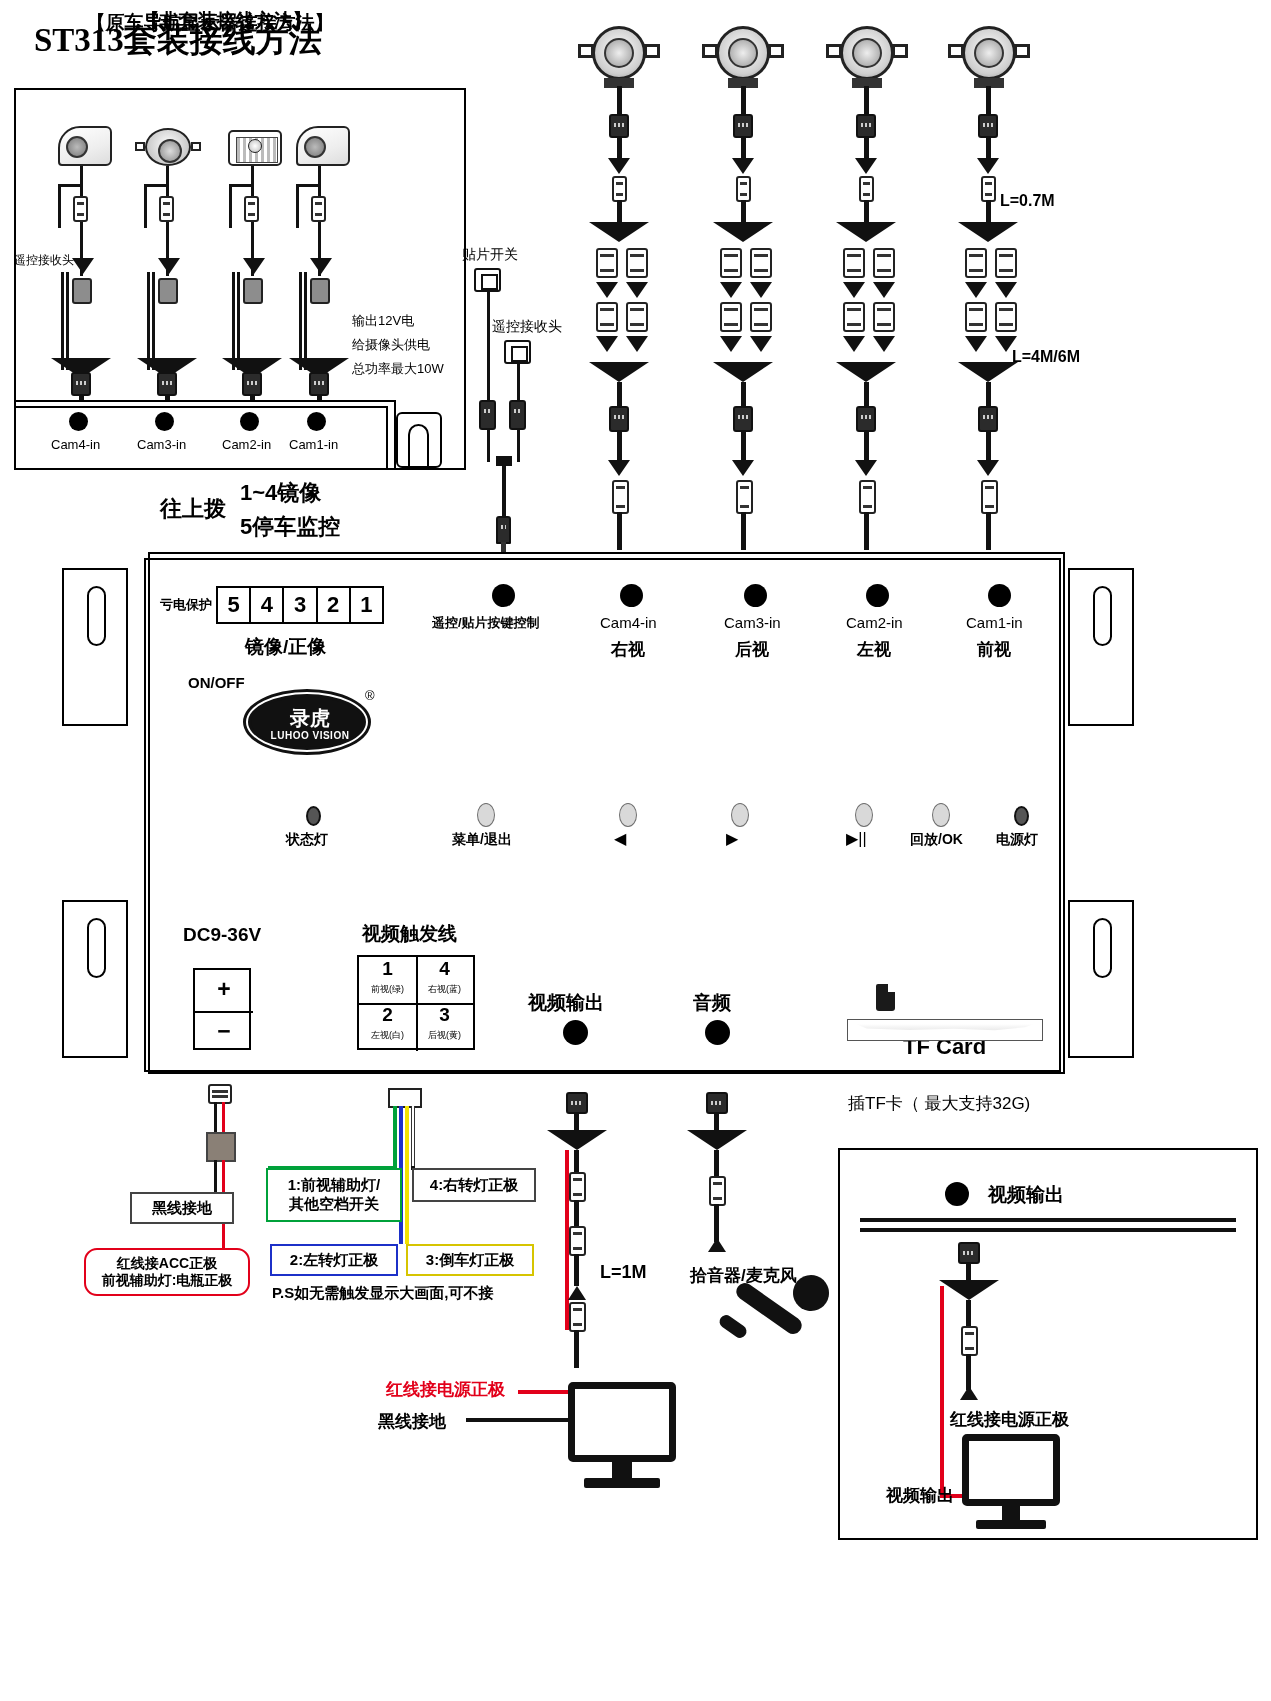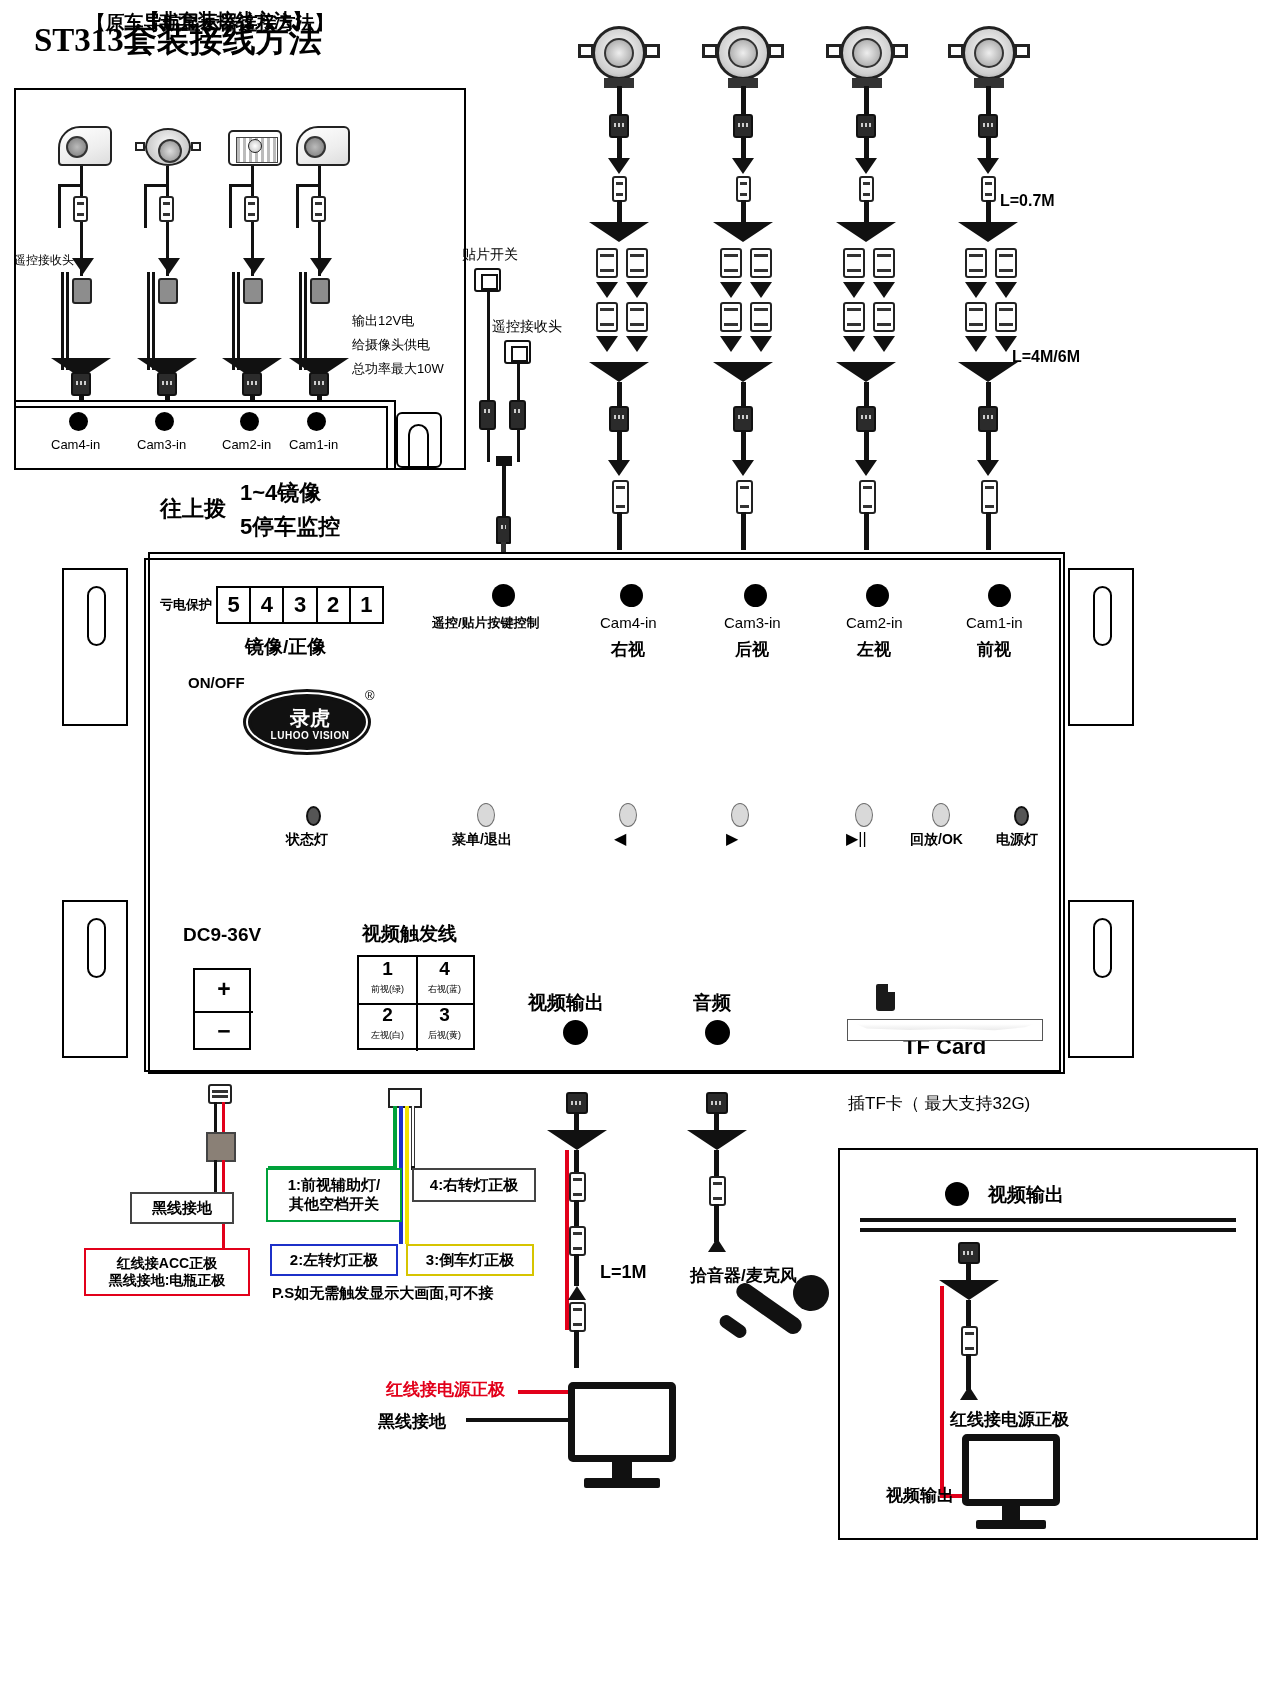--- a/index.html
+++ b/index.html
@@ -124,21 +124,21 @@
   #tf-slot::after { content:""; position:absolute; left:8px; top:4px; right:8px; height:7px;
         background:linear-gradient(180deg,#fff,#e8e8e8); border-bottom:1.5px solid #999;
         clip-path:polygon(0 0,6% 55%,30% 75%,55% 60%,78% 78%,95% 40%,100% 0); }
 
   
   .tbox { position:absolute; border:2px solid #444; background:#fff; font-size:15px;
           display:flex; align-items:center; justify-content:center; text-align:center; line-height:1.25; }
   .tbox.green { border-color:#00a13a; }
   .tbox.blue { border-color:#1c30c8; }
   .tbox.yellow { border-color:#d6c400; }
-  .tbox.red { border-color:#e2001a; }
+  .tbox.red { border-color:#e2001a;border-radius:13px; }
   .mon-screen { position:absolute; border:7px solid #111; border-radius:5px; background:#fff; }
   .mon-neck { position:absolute; background:#111; }
   .mon-base { position:absolute; background:#111; border-radius:2px; }
 
   
   #mic-head { position:absolute; left:793px; top:1275px; width:36px; height:36px; background:#111;
               border-radius:50%; transform:rotate(-35deg); }
   #mic-body { position:absolute; left:731px; top:1300px; width:76px; height:17px; background:#111;
               border-radius:9px; transform:rotate(35deg); }
   #mic-grip { position:absolute; left:718px; top:1320px; width:30px; height:13px; background:#111;
@@ -513,21 +513,21 @@
 <div class="abs conn-small" style="left:208px; top:1084px; width:24px; height:20px;"></div>
 <div class="abs wire-v" style="left:214px; top:1102px; height:32px;"></div>
 <div class="abs wire-v wire-red" style="left:222px; top:1102px; height:32px;"></div>
 <div class="abs" style="left:206px; top:1132px; width:30px; height:30px; background:#8a8076; border:2px solid #444;"></div>
 <div class="abs wire-v" style="left:214px; top:1160px; height:60px;"></div>
 <div class="abs wire-v wire-red" style="left:222px; top:1160px; height:110px;"></div>
 
 <div class="tbox" style="left:130px; top:1192px; width:104px; height:32px; font-weight:bold;">黑线接地</div>
 <div class="tbox red" style="left:84px; top:1248px; width:166px; height:48px; flex-direction:column; font-weight:bold; font-size:14px;">
   <span>红线接ACC正极</span>
-  <span>黑线接地:电瓶正极</span>
+  <span>前视辅助灯:电瓶正极</span>
 </div>
 
 <div class="abs" style="left:388px; top:1088px; width:34px; height:20px; border:2px solid #222; background:#fff;"></div>
 <div class="abs wire-v wire-grn" style="left:393px; top:1106px; height:62px; width:4px;"></div>
 <div class="abs wire-v wire-blu" style="left:399px; top:1106px; height:138px; width:4px;"></div>
 <div class="abs wire-v wire-yel" style="left:405px; top:1106px; height:138px; width:4px;"></div>
 <div class="abs wire-v wire-wht" style="left:411px; top:1106px; height:62px; width:4px;"></div>
 <div class="abs wire-h wire-grn" style="left:268px; top:1166px; width:128px; height:4px;"></div>
 <div class="abs wire-h" style="left:411px; top:1166px; width:4px; height:4px;"></div>
 

